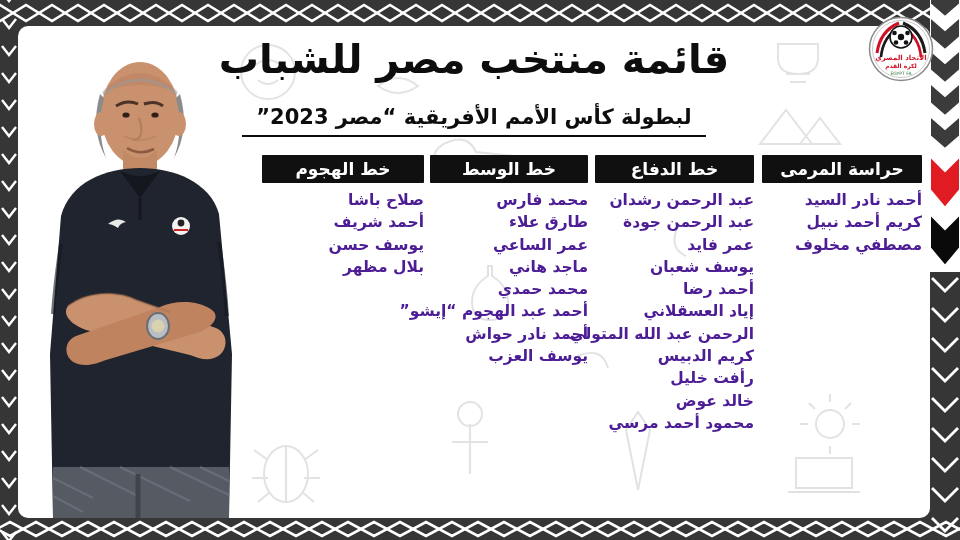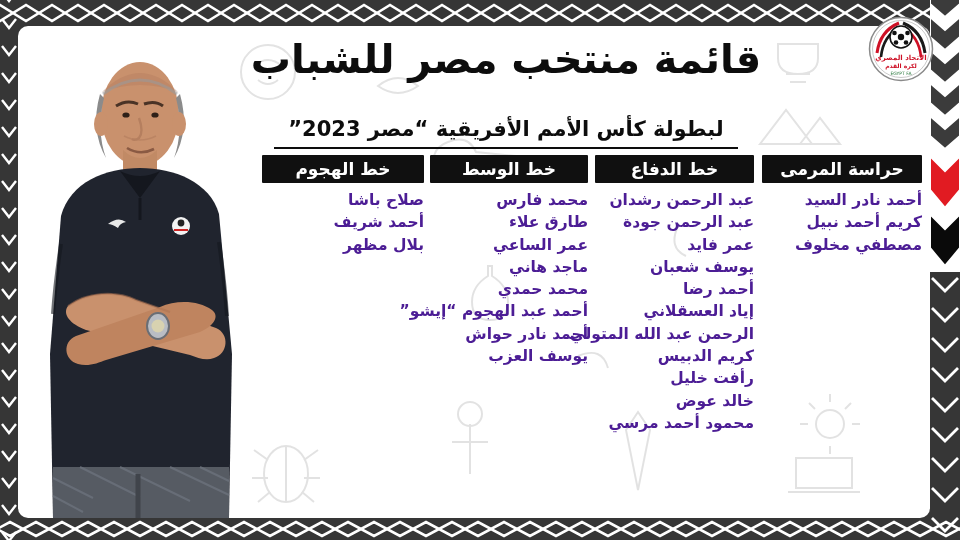--- a/index.html
+++ b/index.html
@@ -8,23 +8,23 @@
   .strip{position:absolute;display:block;}
   #zz-top{left:0;top:0;}
   #zz-bottom{left:0;bottom:0;}
   #zz-left{left:0;top:0;}
   #zz-right{right:0;top:272px;}
   #chevron-col{position:absolute;right:0;top:0;}
   .card{position:absolute;left:18px;top:26px;width:912px;height:492px;background:#ffffff;
         border-radius:10px;overflow:hidden;}
   #doodles{position:absolute;left:0;top:0;}
   #coach{position:absolute;left:2px;top:18px;}
-  .title-block{position:absolute;left:228px;top:10px;width:520px;text-align:center;direction:rtl;}
+  .title-block{position:absolute;left:196px;top:10px;width:520px;text-align:center;direction:rtl;}
   .title{font-size:40px;font-weight:800;color:#0d0d0d;line-height:1.15;letter-spacing:-1px;}
-  .subtitle{display:inline-block;margin-top:16px;font-size:21px;font-weight:700;color:#0d0d0d;
+  .subtitle{display:inline-block;margin-top:4px;font-size:21px;font-weight:700;color:#0d0d0d;
             border-bottom:2.5px solid #0d0d0d;padding:0 14px 6px 14px;}
   .col{position:absolute;top:129px;width:160px;}
   .col .hd{height:28px;line-height:28px;background:#101010;color:#fff;text-align:center;
            font-size:17px;font-weight:700;direction:rtl;border-radius:1px;}
   .col .list{padding-top:6px;}
   .player{height:22.3px;line-height:22.3px;font-size:15.5px;font-weight:700;color:#4c1d95;
           text-align:right;direction:rtl;white-space:nowrap;}
   .col-attack{left:244px;width:162px;}
   .col-midfield{left:412px;width:158px;}
   .col-defense{left:577px;width:159px;}
@@ -152,20 +152,21 @@
     <div class="title-block">
       <div class="title">قائمة منتخب مصر للشباب</div><br>
       <div class="subtitle">لبطولة كأس الأمم الأفريقية “مصر 2023”</div>
     </div>
 
     <div class="col col-attack">
       <div class="hd">خط الهجوم</div>
       <div class="list">
           <div class="player" dir="rtl">صلاح باشا</div>
           <div class="player" dir="rtl">أحمد شريف</div>
+          <div class="player" dir="rtl">يوسف حسن</div>
           <div class="player" dir="rtl">بلال مظهر</div>
         </div>
     </div>
     <div class="col col-midfield">
       <div class="hd">خط الوسط</div>
       <div class="list">
           <div class="player" dir="rtl">محمد فارس</div>
           <div class="player" dir="rtl">طارق علاء</div>
           <div class="player" dir="rtl">عمر الساعي</div>
           <div class="player" dir="rtl">ماجد هاني</div>

